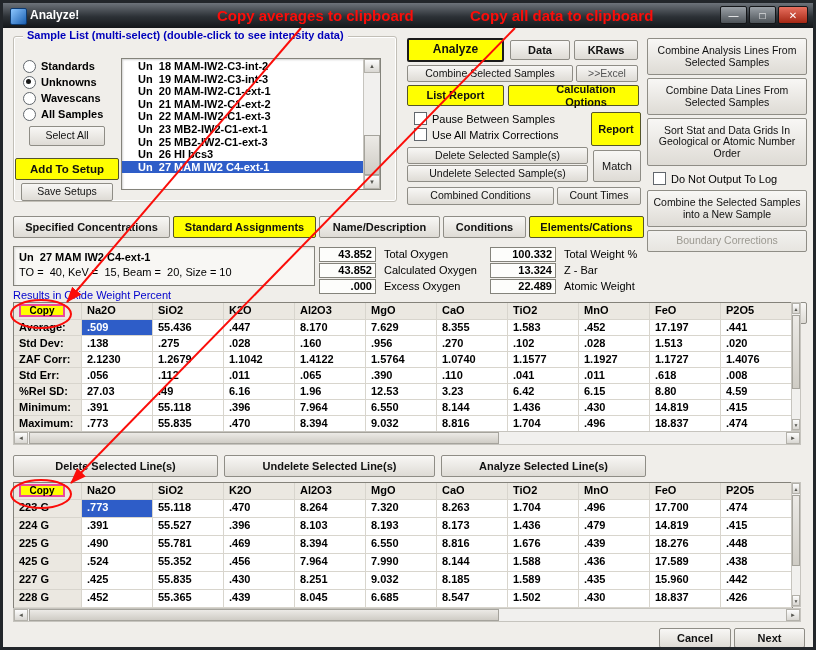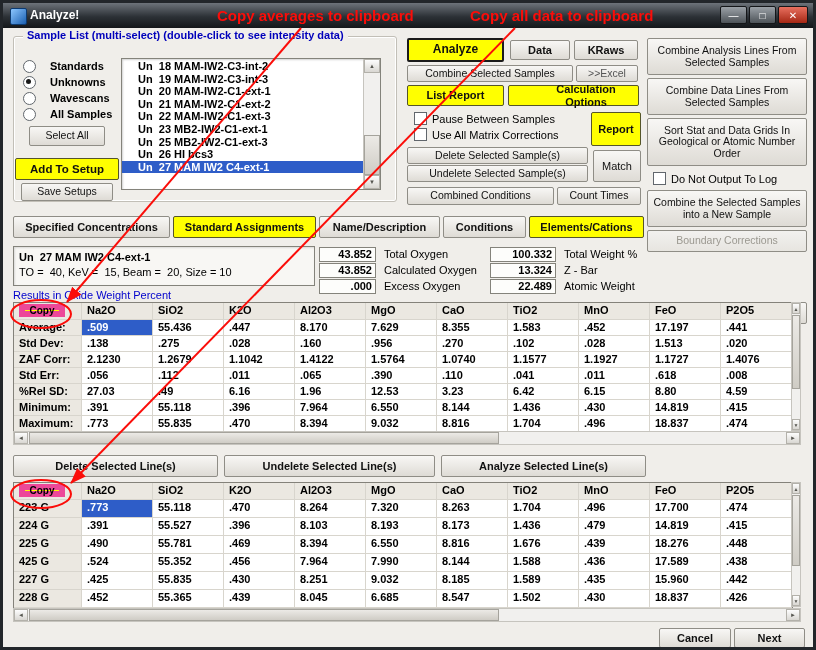--- a/index.html
+++ b/index.html
@@ -20,21 +20,21 @@
     background:linear-gradient(#f8f7f5,#dedbd5);border:1px solid #8f8d86;border-radius:2px;
     font-size:11px;color:#111;padding:1px 2px;cursor:default;}
   .btn.small{font-size:10.5px;}
   .btn.bold{font-weight:bold;}
   .btn.yellow{background:#ffff00;border:1px solid #55552a;font-weight:bold;}
   .btn.default{border:2px solid #1b1b1b;}
   .btn.disabled{color:#9b9890;background:linear-gradient(#f2f1ef,#e7e5e0);}
   .group{border:1px solid #c2bfb7;border-radius:3px;box-shadow:inset 0 0 0 1px #fff;}
   .group-label{position:absolute;left:9px;top:-8px;background:#f0eeea;padding:0 4px;
     color:#0000bb;font-weight:bold;font-size:11px;white-space:nowrap;}
-  .radiorow{display:flex;align-items:center;gap:14px;height:16px;}
+  .radiorow{display:flex;align-items:center;gap:5px;height:16px;}
   .radio{width:11px;height:11px;border-radius:50%;background:#fff;border:1px solid #61666c;position:relative;flex:none;}
   .radio.on::after{content:"";position:absolute;left:2px;top:2px;width:5px;height:5px;border-radius:50%;background:#191919;}
   .radiolabel{font-size:11px;font-weight:bold;white-space:nowrap;}
   .cbrow{display:flex;align-items:center;gap:5px;}
   .cb{width:11px;height:11px;background:#fff;border:1px solid #61666c;flex:none;}
   .cblabel{font-size:11px;white-space:nowrap;}
   .listwrap{background:#fff;border:1px solid #84837b;box-shadow:inset 1px 1px 2px rgba(0,0,0,.18);display:flex;}
   .listitems{flex:1;overflow:hidden;padding-top:1px;}
   .list-item{font-size:11px;line-height:12.6px;font-weight:bold;white-space:pre;padding-left:16px;color:#000;}
   .list-item.sel{background:#2e5dc8;color:#fff;}
@@ -54,21 +54,21 @@
   .grid{position:absolute;background:#fff;border:1px solid #84827a;box-sizing:content-box;overflow:hidden;}
   .grow{display:flex;}
   #stats-grid .grow{height:16px;} #stats-grid .grow.hdr{height:17px;}
   #data-grid .grow{height:18px;} #data-grid .grow.hdr{height:17px;}
   .cell{box-sizing:border-box;flex:none;border-right:1px solid #d8d5cd;border-bottom:1px solid #d8d5cd;
     font-size:11px;font-weight:bold;padding:1px 0 0 5px;white-space:nowrap;overflow:hidden;background:#fff;}
   .cell.fixed{background:#ebe8e1;}
   .corner,.rowhead{width:68px;}
   .colhead,.val{width:71px;}
   .cell.sel{background:#2e5dc8;color:#fff;}
-  .copy-btn{width:46px;height:13px;background:#ffff00;border:6px solid #ec4899;font-size:10px;font-weight:bold;
+  .copy-btn{width:46px;height:13px;background:#ffff00;border:2px solid #ec4899;font-size:10px;font-weight:bold;
     display:flex;align-items:center;justify-content:center;box-sizing:border-box;}
   .sb{position:absolute;background:#f1f0ee;border:1px solid #c6c4be;display:flex;box-sizing:border-box;}
   .sb-h{flex-direction:row;height:14px;}
   .sb-h .sbbtn{width:14px;height:100%;}
   .sb-h .sbthumb{top:0;bottom:0;left:1px;width:62%;}
   .sb-v{flex-direction:column;width:10px;}
   .sb-v .sbbtn{height:11px;width:100%;font-size:5px;}
   .sb-v .sbthumb{left:0;right:0;top:1px;height:70%;}
   .annot{position:absolute;left:0;top:0;z-index:40;pointer-events:none;}
   .annot-text{position:absolute;z-index:41;color:#fb0d09;font-size:15px;font-weight:bold;white-space:nowrap;pointer-events:none;}

